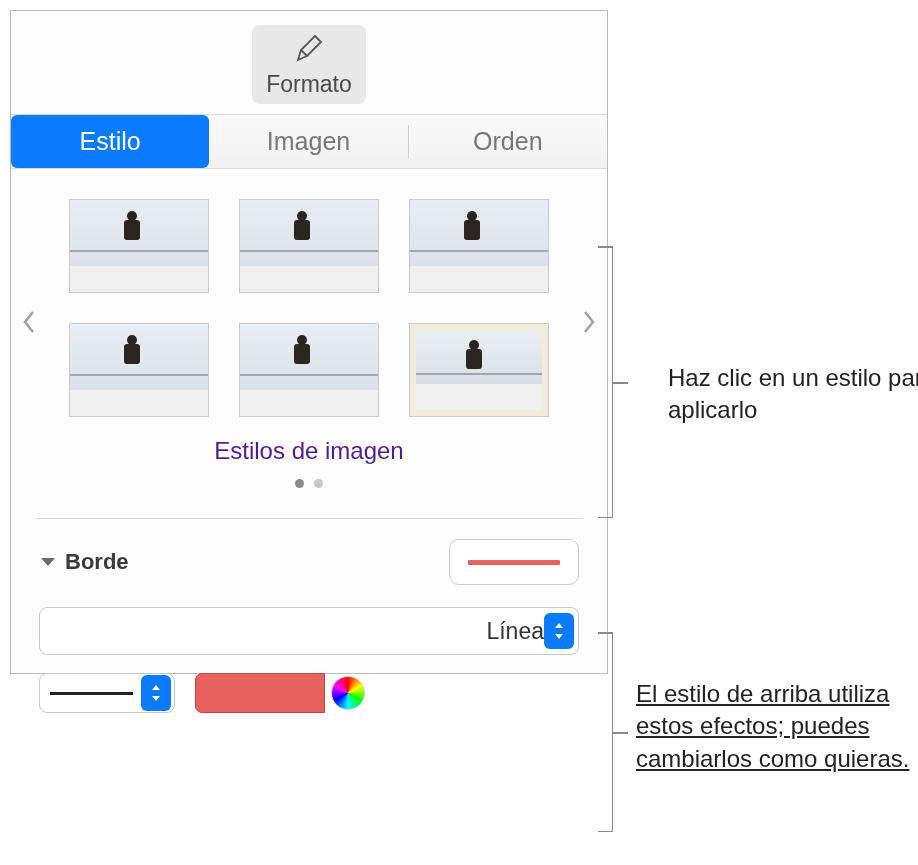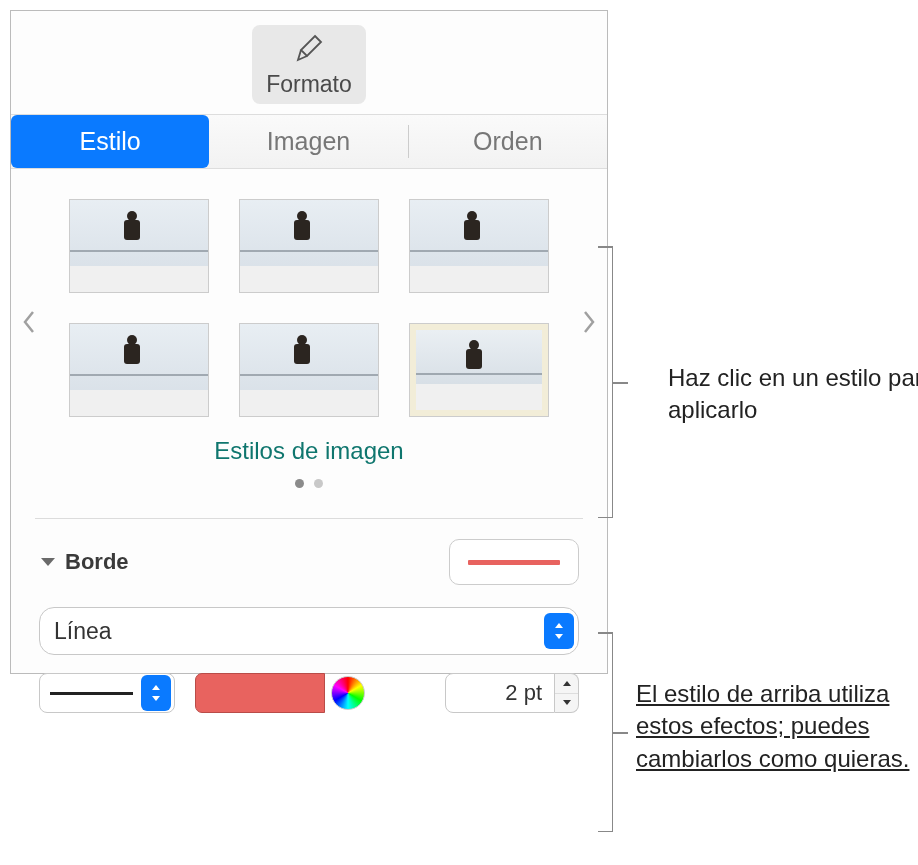--- a/index.html
+++ b/index.html
@@ -150,21 +150,21 @@
       color: #a0a0a0;
       cursor: pointer;
       user-select: none;
     }
     .nav-chevron.left { left: 10px; }
     .nav-chevron.right { right: 10px; }
 
     .styles-caption {
       text-align: center;
       font-size: 24px;
-      color: #0f766e;
+      color: #4c1d95;
       margin-top: 10px;
     }
     .pager {
       display: flex;
       justify-content: center;
       gap: 10px;
       margin: 14px 0 20px;
     }
     .pager .dot {
       width: 9px; height: 9px; border-radius: 50%;
@@ -212,24 +212,24 @@
     .border-preview .redline {
       width: 92px; height: 5px;
       background: #e8635f;
       border-radius: 1px;
     }
 
     .select-row {
       width: 100%;
       height: 48px;
       border: 1px solid #c8c8c8;
-      border-radius: 15px;
-      display: flex;
-      align-items: center;
-      justify-content: space-between;
+      border-radius: 8px;
+      display: flex;
+      align-items: center;
+      justify-content: flex-end;
       padding: 0 4px 0 14px;
       font-size: 23px;
       color: #333;
       background: #fff;
       cursor: pointer;
       margin-bottom: 18px;
     }
     .select-caret {
       width: 30px; height: 36px;
       background: #0a7aff;
@@ -470,37 +470,20 @@
               <path d="M3 3 L7 8 L11 3 Z"></path>
             </svg>
         </span>
       </div>
 
       <div class="color-control">
         <div class="color-swatch"></div>
         <div class="color-wheel"></div>
       </div>
 
-      <div class="size-stepper">
-        <div class="size-input">
-          <span style="line-height:38px">2 pt</span>
-        </div>
-        <div class="stepper-buttons">
-          <div>
-            <svg width="10" height="7" viewBox="0 0 10 7" fill="#333">
-                <path d="M1 6 L5 1 L9 6 Z"></path>
-              </svg>
-          </div>
-          <div>
-            <svg width="10" height="7" viewBox="0 0 10 7" fill="#333">
-                <path d="M1 1 L5 6 L9 1 Z"></path>
-              </svg>
-          </div>
-        </div>
-      </div>
     </div>
   </div>
 
 </div>
 
 <div class="bracket" style="left:612px; top:246px; height:272px;">
   <div class="tick"></div>
 </div>
 <div class="callout" style="left:668px; top:362px; width:270px;">Haz clic en un estilo para aplicarlo</div>
 

